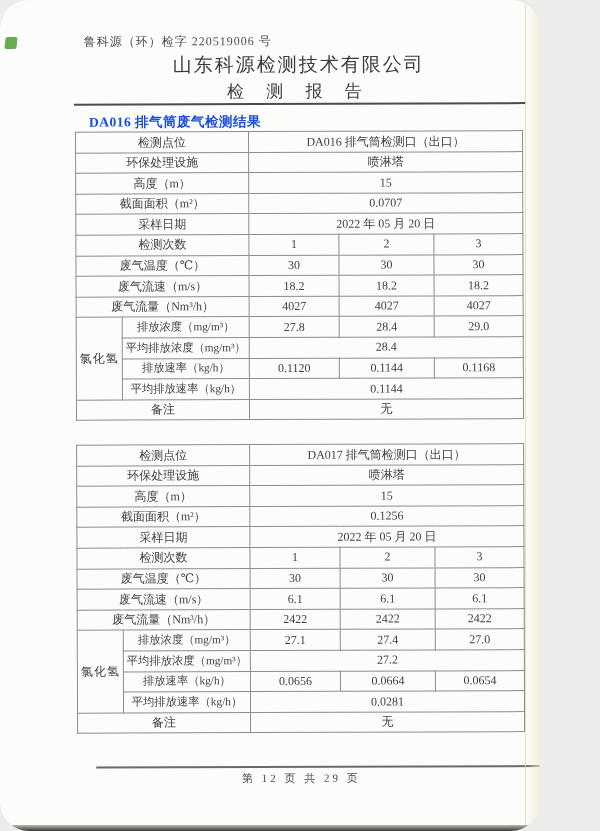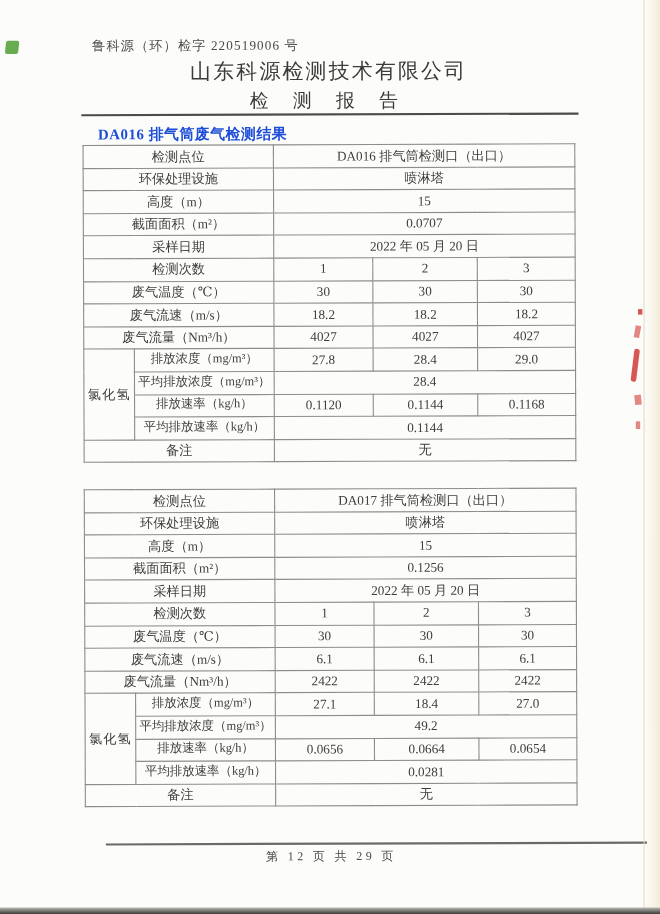--- a/index.html
+++ b/index.html
@@ -1,17 +1,17 @@
 <!DOCTYPE html>
 <html><head>
 <meta charset="utf-8">
 <style>
   html,body{margin:0;padding:0;background:#ececea;}
-  #stage{position:relative;width:600px;height:831px;overflow:hidden;
-         background:#fcfcfb;font-family:"Liberation Serif","DejaVu Serif",serif;color:#3e3e3c;}
+  #stage{position:relative;width:540px;height:831px;overflow:hidden;
+         background:#fcfcfb;font-family:"Liberation Serif","DejaVu Serif",serif;color:#3e3e3c;border-radius:29px;}
   .tilt{position:absolute;inset:0;transform:rotate(-0.2deg);transform-origin:50% 50%;}
 
   .ref{position:absolute;left:85px;top:33px;font-size:12px;letter-spacing:1px;color:#4a4a48;}
   .company{position:absolute;left:0;top:52px;width:600px;text-align:center;
            font-size:19px;letter-spacing:2px;color:#3b3b39;}
   .report-title{position:absolute;left:0;top:80px;width:600px;text-align:center;
            font-size:17px;letter-spacing:9px;color:#3b3b39;}
   .header-rule{position:absolute;left:75px;top:103px;width:452px;height:2px;background:#4c4c4a;}
 
   .tbl-title{position:absolute;font-size:13.5px;font-weight:bold;color:#1d4ed8;letter-spacing:0.5px;}
@@ -188,26 +188,26 @@
           <tr>
             <td colspan="2">废气流量（Nm³/h）</td>
             <td>2422</td>
             <td>2422</td>
             <td>2422</td>
           </tr>
           <tr>
             <td rowspan="4" class="pol">氯化氢</td>
             <td class="sub">排放浓度（mg/m³）</td>
             <td>27.1</td>
-            <td>18.4</td>
+            <td>27.4</td>
             <td>27.0</td>
           </tr>
           <tr>
             <td class="sub">平均排放浓度（mg/m³）</td>
-            <td colspan="3">49.2</td>
+            <td colspan="3">27.2</td>
           </tr>
           <tr>
             <td class="sub">排放速率（kg/h）</td>
             <td>0.0656</td>
             <td>0.0664</td>
             <td>0.0654</td>
           </tr>
           <tr>
             <td class="sub">平均排放速率（kg/h）</td>
             <td colspan="3">0.0281</td>

